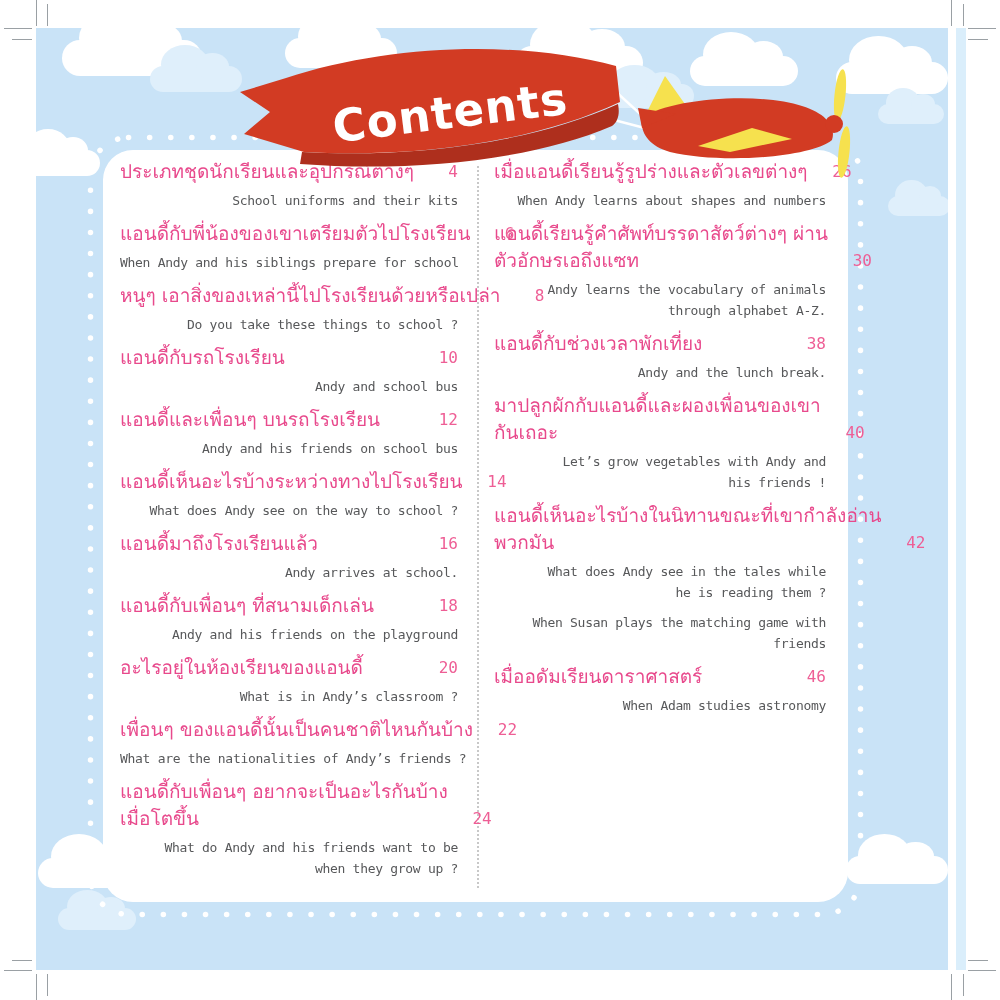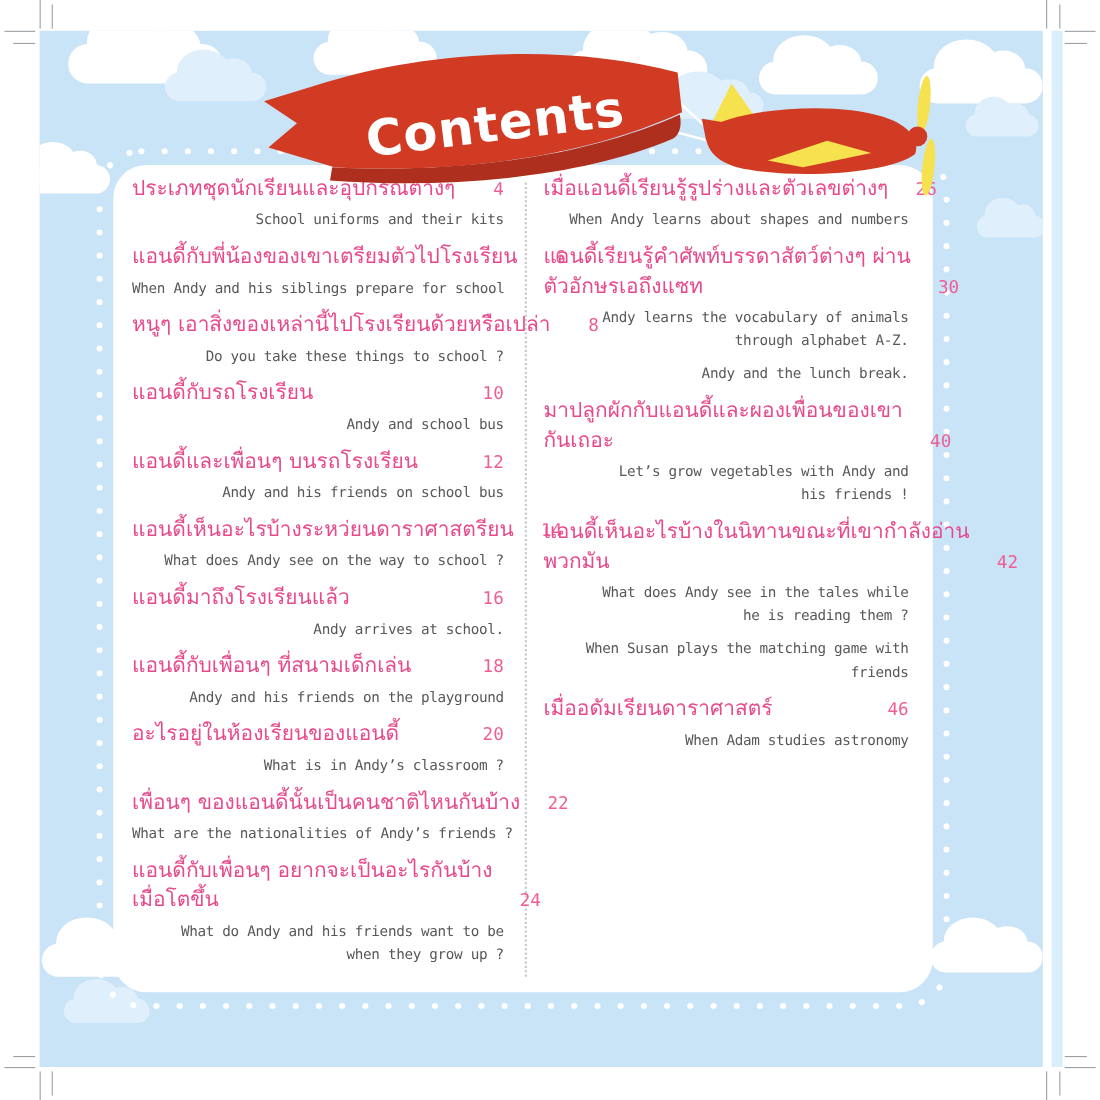--- a/index.html
+++ b/index.html
@@ -138,21 +138,21 @@
   <div class="entry">
     <div class="trow">
       <span class="th-title">แอนดี้และเพื่อนๆ บนรถโรงเรียน</span>
       <span class="pg">12</span>
     </div>
     <div class="en-title">Andy and his friends on school bus</div>
   </div>
 
   <div class="entry">
     <div class="trow">
-      <span class="th-title">แอนดี้เห็นอะไรบ้างระหว่ยนดาราศาสตรียน</span>
+      <span class="th-title">แอนดี้เห็นอะไรบ้างระหว่างทางไปโรงเรียน</span>
       <span class="pg">14</span>
     </div>
     <div class="en-title">What does Andy see on the way to school ?</div>
   </div>
 
   <div class="entry">
     <div class="trow">
       <span class="th-title">แอนดี้มาถึงโรงเรียนแล้ว</span>
       <span class="pg">16</span>
     </div>
@@ -207,20 +207,24 @@
       <span class="th-title">แอนดี้เรียนรู้คำศัพท์บรรดาสัตว์ต่างๆ ผ่าน
 ตัวอักษรเอถึงแซท</span>
       <span class="pg">30</span>
     </div>
     <div class="en-title">Andy learns the vocabulary of animals
 through alphabet A-Z.</div>
   </div>
 
 
   <div class="entry">
+    <div class="trow">
+      <span class="th-title">แอนดี้กับช่วงเวลาพักเที่ยง</span>
+      <span class="pg">38</span>
+    </div>
     <div class="en-title">Andy and the lunch break.</div>
   </div>
 
   <div class="entry">
     <div class="trow">
       <span class="th-title">มาปลูกผักกับแอนดี้และผองเพื่อนของเขา
 กันเถอะ</span>
       <span class="pg">40</span>
     </div>
     <div class="en-title">Let’s grow vegetables with Andy and

